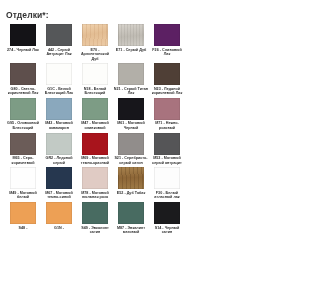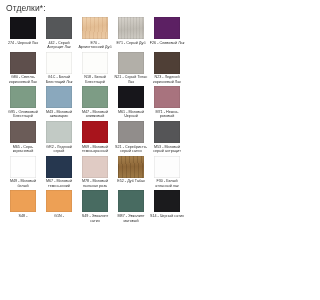--- a/index.html
+++ b/index.html
@@ -11,22 +11,23 @@
     width: 189px;
     height: 300px;
     font-family: "Liberation Sans", sans-serif;
     color: #3a3a3a;
     overflow: hidden;
   }
   .page {
     width: 189px;
     height: 248px;
     box-sizing: border-box;
-    padding: 3px 4px 0 5px;
+    padding: 10px 4px 0 5px;
     position: relative;
+    font-weight: bold;
   }
   .title {
     font-size: 8.5px;
     color: #333333;
     letter-spacing: 0.1px;
     margin: 0 0 3px 1px;
     line-height: 11px;
   }
   .grid {
     display: flex;

